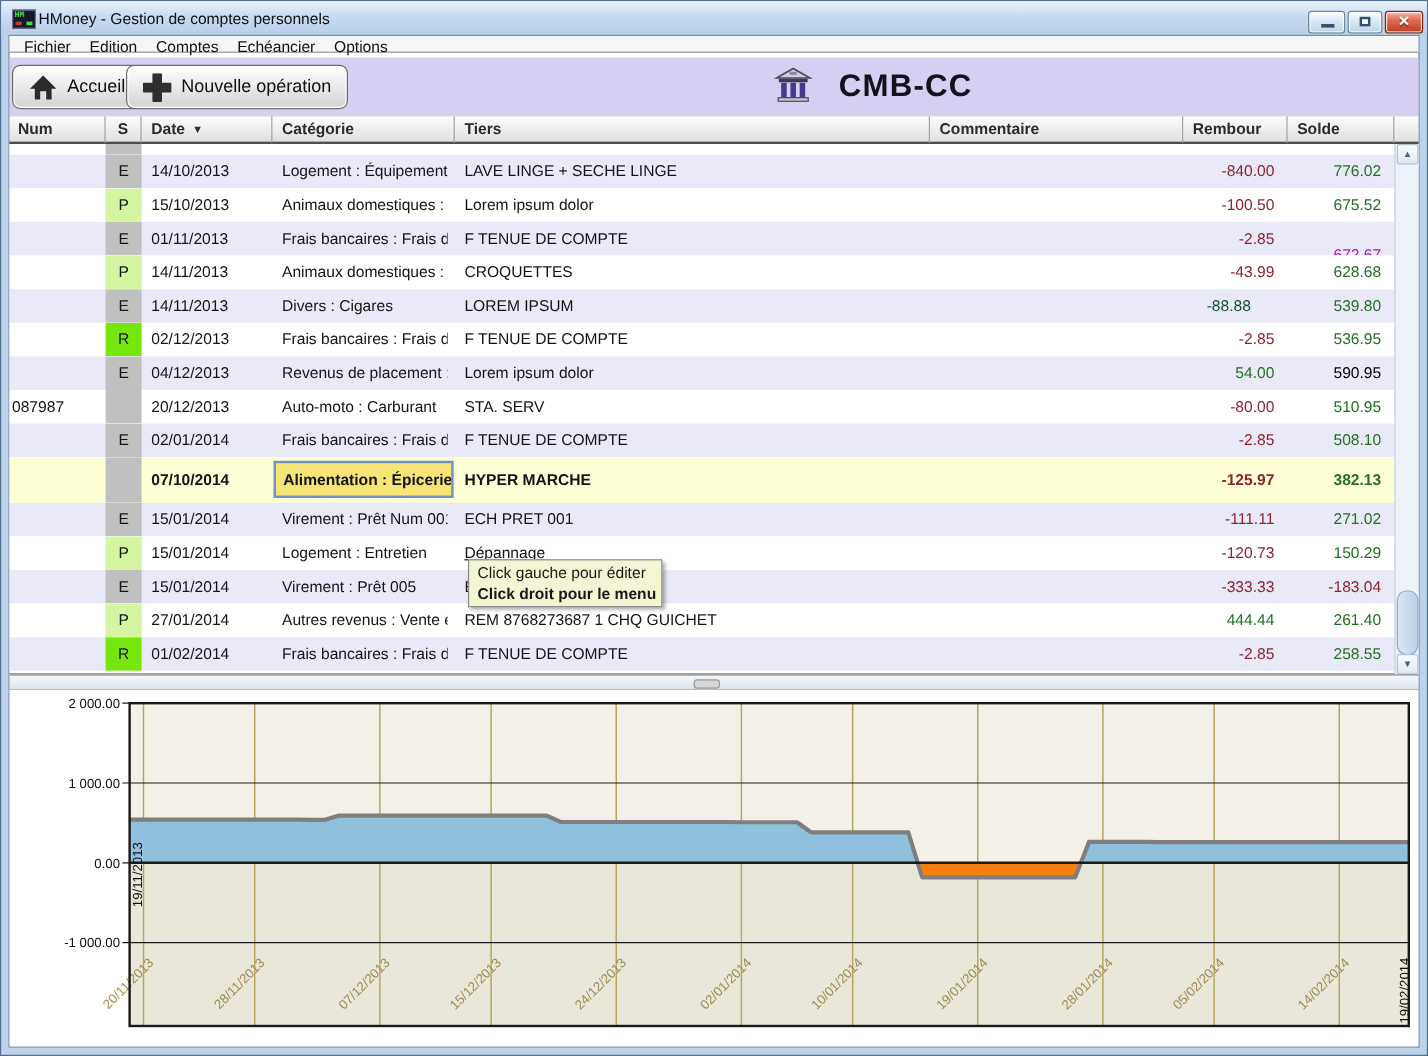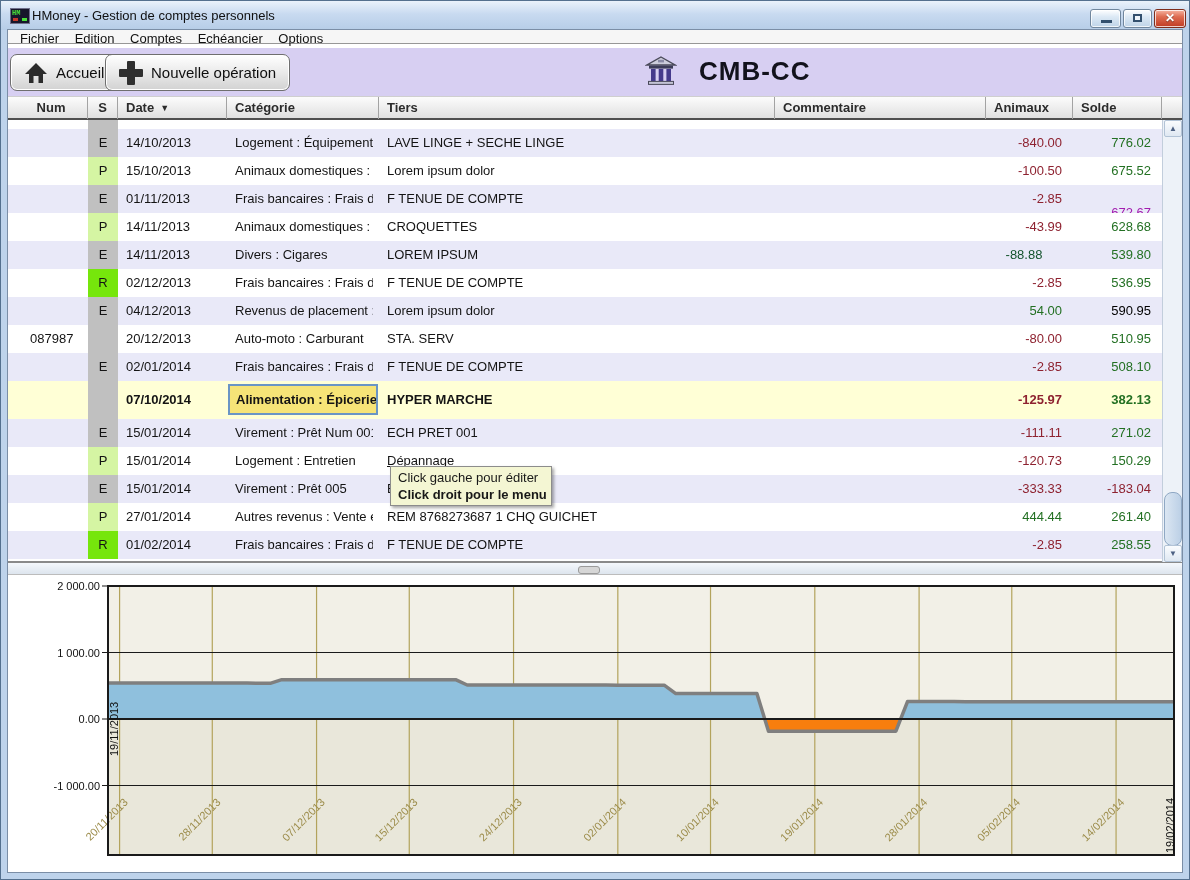--- a/index.html
+++ b/index.html
@@ -40,39 +40,39 @@
     padding:0 13px;font-size:15px;color:#0f0f0f;box-sizing:border-box;}
   #btn-accueil{left:2px;} #btn-newop{left:97px;}
   #bank-icon{position:absolute;left:637px;top:8px;width:32px;height:32px;}
   #account-name{position:absolute;left:691px;top:8px;font-size:26px;font-weight:bold;color:#12121c;letter-spacing:1px;}
 
   
   #thead{position:absolute;left:0;top:66px;width:1174px;height:24px;box-sizing:border-box;
     background:linear-gradient(#fcfcfc,#e0e0e0);border-top:1px solid #cfcfcf;border-bottom:2px solid #4f4f4f;}
   .hc{position:absolute;top:0;height:22px;line-height:22px;font-weight:bold;font-size:13px;color:#2b2b2b;
     border-right:1px solid #a3a3a3;box-sizing:border-box;padding-left:8px;white-space:nowrap;overflow:hidden;}
-  .hc-num{left:0;width:80px;padding-left:7px;text-align:center;}
+  .hc-num{left:0;width:80px;padding-left:7px;}
   .hc-s{left:80px;width:30px;text-align:center;padding-left:0;}
   .hc-date{left:110px;width:109px;}
   .hc-cat{left:219px;width:152px;}
   .hc-tiers{left:371px;width:396px;}
   .hc-comm{left:767px;width:211px;}
   .hc-mont{left:978px;width:87px;}
   .hc-solde{left:1065px;width:89px;}
   .hc-fill{left:1154px;width:20px;border-right:none;padding-left:0;}
   .sort-arrow{font-size:9px;vertical-align:1px;margin-left:6px;}
 
   
   #tbody{position:absolute;left:0;top:90px;width:1174px;height:442px;background:#fff;
     border-bottom:1px solid #8a8a8a;box-sizing:border-box;}
   .row{position:relative;overflow:hidden;width:1154px;}
   .rin{position:relative;height:28px;line-height:28px;font-size:13px;color:#141414;}
   .sel .rin{height:38px;line-height:38px;font-weight:bold;}
   .cell{position:absolute;top:0;bottom:0;white-space:nowrap;overflow:hidden;box-sizing:border-box;}
-  .c-num{left:0;width:78px;padding-left:22px;}
+  .c-num{left:0;width:78px;padding-left:2px;}
   .c-s{left:80px;width:30px;text-align:center;}
   .c-date{left:110px;width:102px;padding-left:8px;}
   .c-cat{left:219px;width:146px;padding-left:8px;}
   .c-tiers{left:371px;width:390px;padding-left:8px;}
   .c-comm{left:767px;width:205px;padding-left:8px;}
   .c-mont{left:978px;width:82px;text-align:right;padding-right:6px;}
   .c-solde{left:1065px;width:84px;text-align:right;padding-right:6px;}
   .hl-box{position:absolute;left:220px;top:3px;width:150px;height:31px;line-height:28px;
     background:#f6e477;border:2px solid #6a95c5;box-sizing:border-box;padding-left:6px;
     white-space:nowrap;overflow:hidden;}
@@ -162,21 +162,21 @@
       <div id="account-name">CMB-CC</div>
     </div>
 
     <div id="thead">
       <div class="hc hc-num">Num</div>
       <div class="hc hc-s">S</div>
       <div class="hc hc-date"><span>Date</span><span class="sort-arrow">▼</span></div>
       <div class="hc hc-cat">Catégorie</div>
       <div class="hc hc-tiers">Tiers</div>
       <div class="hc hc-comm">Commentaire</div>
-      <div class="hc hc-mont">Animaux</div>
+      <div class="hc hc-mont">Rembour</div>
       <div class="hc hc-solde">Solde</div>
       <div class="hc hc-fill"></div>
     </div>
 
     <div id="tbody">
         <div class="row partial" style="height: 9px; background: rgb(255, 255, 255);">
           <div class="rin" style="height: 28px; line-height: 28px; margin-top: -19px;">
             <div class="cell c-num"></div>
             <div class="cell c-s" style="background: rgb(192, 192, 192);">E</div>
             <div class="cell c-date">14/10/2013</div>

